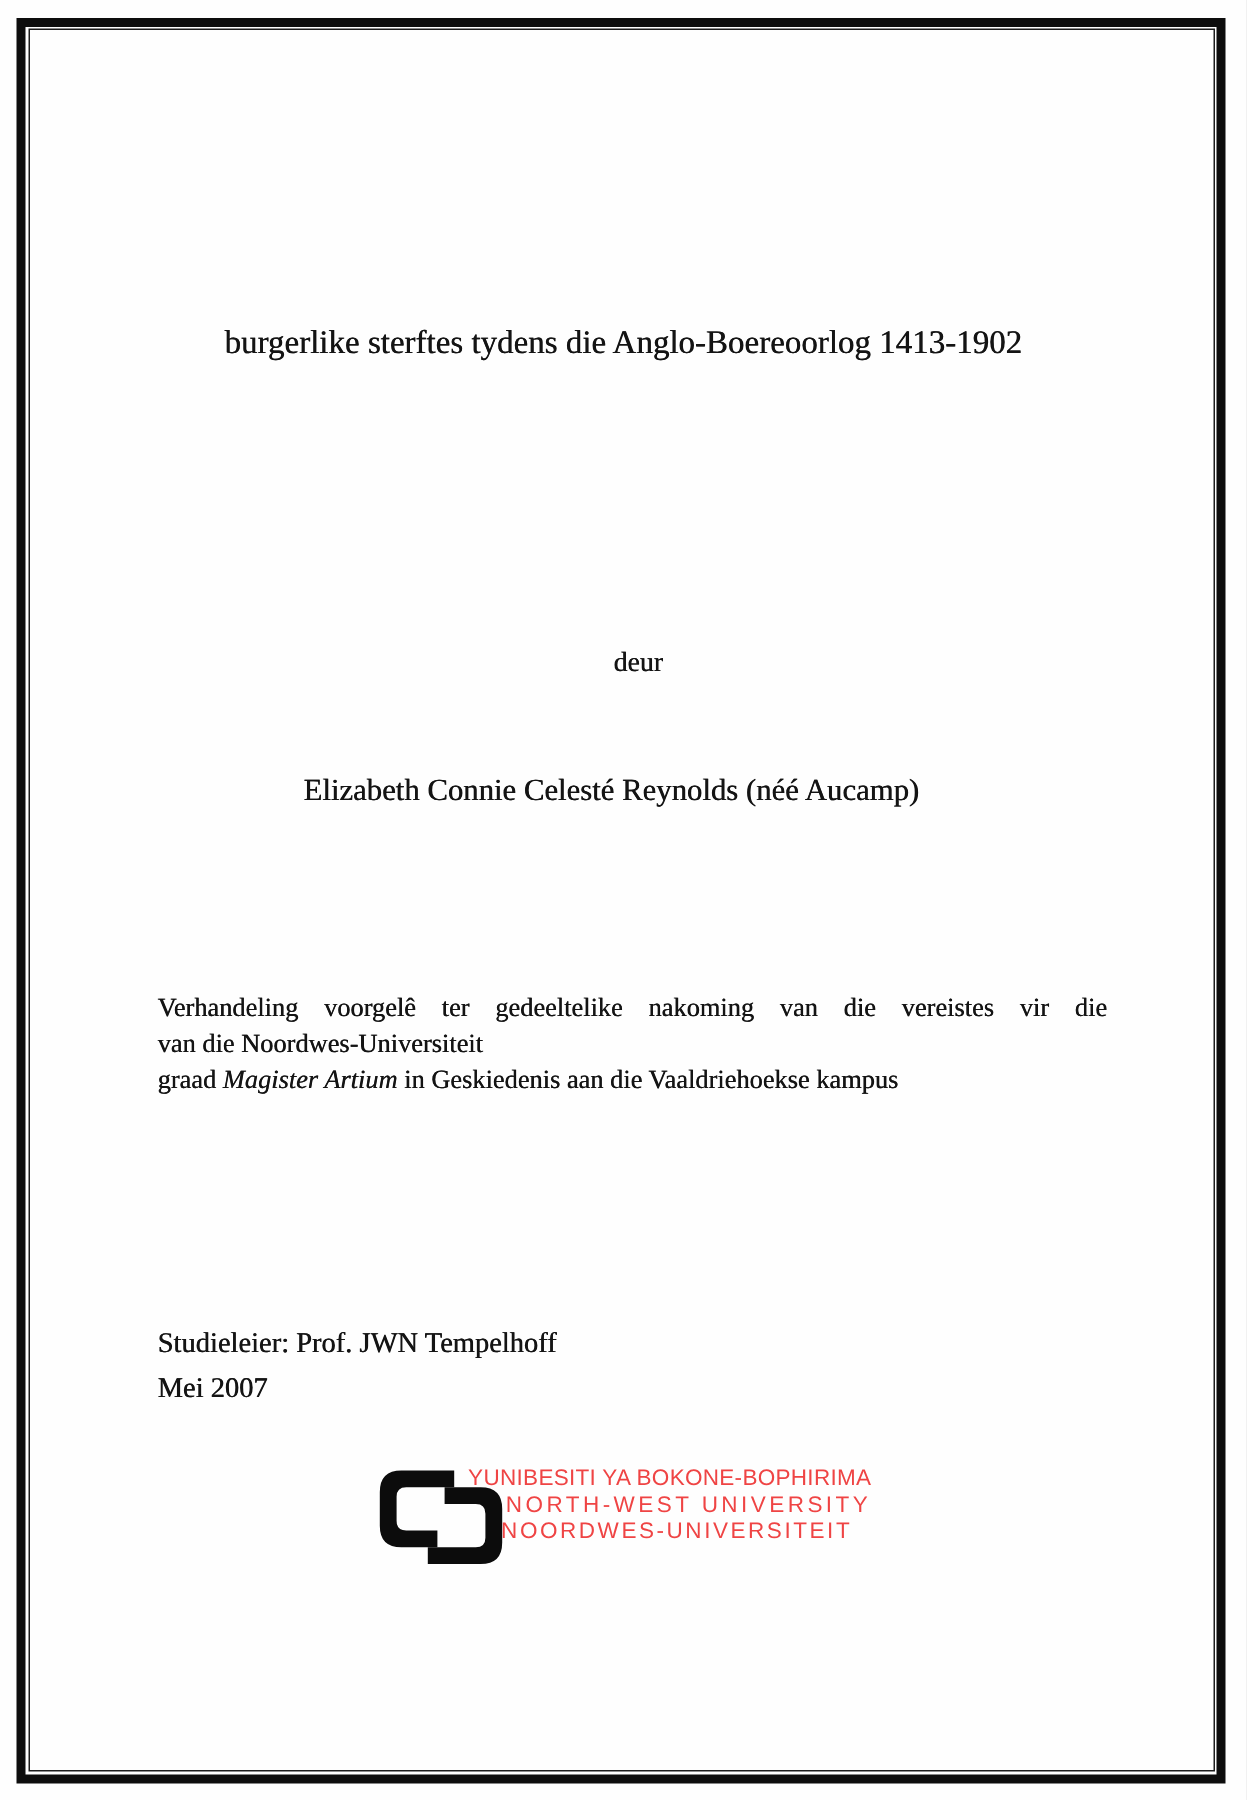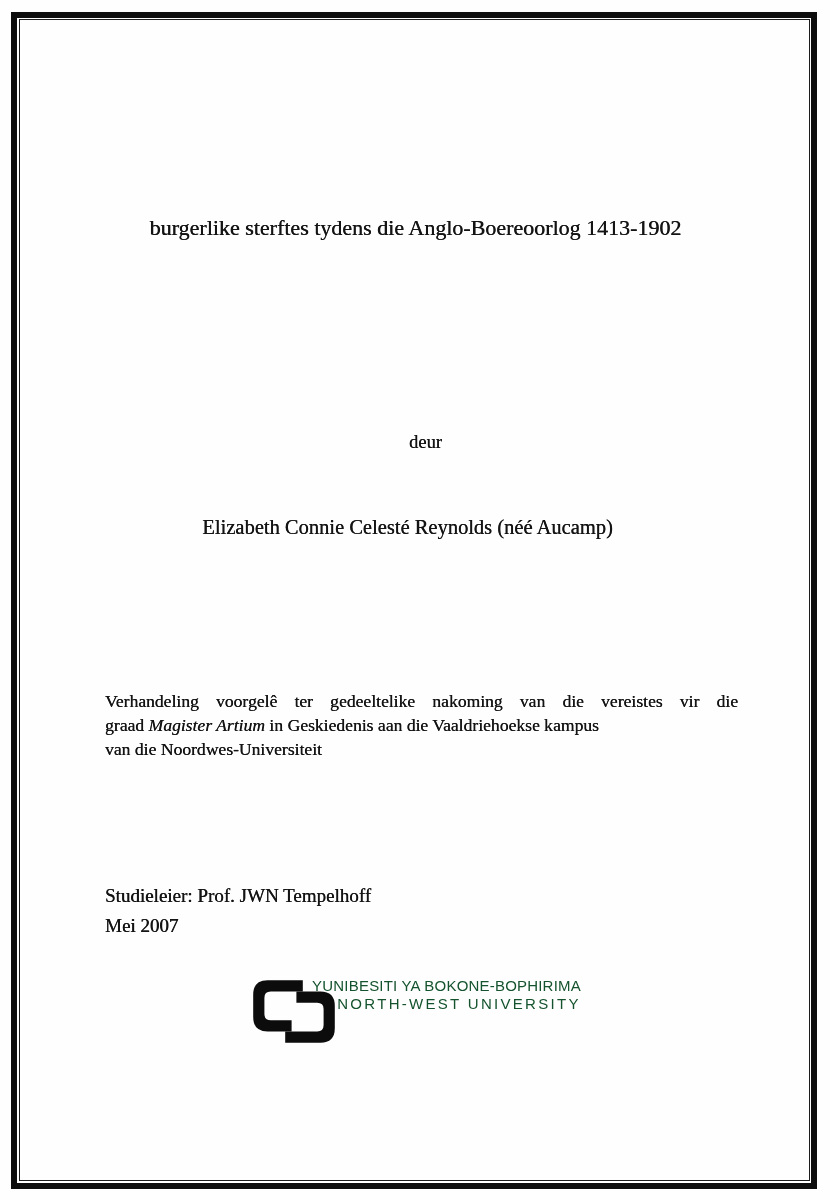--- a/index.html
+++ b/index.html
@@ -56,21 +56,20 @@
     font-size: 20.5px;
     text-shadow: 0.3px 0 0 currentColor;
   }
 
   .statement {
     position: absolute;
     top: 659px; left: 105px; width: 633px;
     font-size: 17.6px;
     line-height: 24px;
     text-shadow: 0.25px 0 0 currentColor;
-    margin-top: 30px;
   }
   .statement .justified {
     text-align: justify;
     text-align-last: justify;
   }
   .statement .italic { font-style: italic; }
 
   .supervisor-block {
     position: absolute;
     top: 881px; left: 105px;
@@ -91,21 +90,21 @@
     height: 79px;
     margin-top: 4px;
     flex: 0 0 auto;
   }
   .logo-text {
     margin-left: -26px;
     margin-top: 9px;
     font-family: "Liberation Sans", sans-serif;
     font-size: 15px;
     line-height: 17.5px;
-    color: #14532d;
+    color: #ef4444;
     white-space: nowrap;
   }
   .logo-text .l1 { letter-spacing: 0.2px; padding-left: 0; }
   .logo-text .l2 { letter-spacing: 2.3px; padding-left: 25px; text-align: center; }
   .logo-text .l3 { letter-spacing: 1.7px; padding-left: 22px; }
 </style>
 </head>
 <body>
 
 <div class="page">
@@ -116,33 +115,34 @@
   <div class="title-block">
     <div>burgerlike sterftes tydens die Anglo-Boereoorlog 1413-1902</div>
   </div>
 
   <div class="byline">deur</div>
 
   <div class="author">Elizabeth Connie Celesté Reynolds (néé Aucamp)</div>
 
   <div class="statement">
     <div class="justified">Verhandeling voorgelê ter gedeeltelike nakoming van die vereistes vir die</div>
+    <div>van die Noordwes-Universiteit</div>
     <div><span>graad </span><span class="italic">Magister Artium</span><span> in Geskiedenis aan die Vaaldriehoekse kampus</span></div>
-    <div>van die Noordwes-Universiteit</div>
   </div>
 
   <div class="supervisor-block">
     <div>Studieleier: Prof. JWN Tempelhoff</div>
     <div>Mei 2007</div>
   </div>
 
   <div class="logo-block">
     <svg class="logo-mark" viewBox="0 0 110 98" aria-hidden="true">
       <path fill="#0c0c0c" d="M66,10 L22,10 Q4,10 4,28 L4,56 Q4,74 22,74 L52,74 L52,60 L26,60 Q18,60 18,52 L18,32 Q18,24 26,24 L66,24 Z"></path>
       <path fill="#0c0c0c" d="M44,88 L88,88 Q106,88 106,70 L106,42 Q106,24 88,24 L58,24 L58,38 L84,38 Q92,38 92,46 L92,66 Q92,74 84,74 L44,74 Z"></path>
     </svg>
     <div class="logo-text">
       <div class="l1">YUNIBESITI YA BOKONE-BOPHIRIMA</div>
       <div class="l2">NORTH-WEST UNIVERSITY</div>
+      <div class="l3">NOORDWES-UNIVERSITEIT</div>
     </div>
   </div>
 
 </div>
 
 </body></html>

